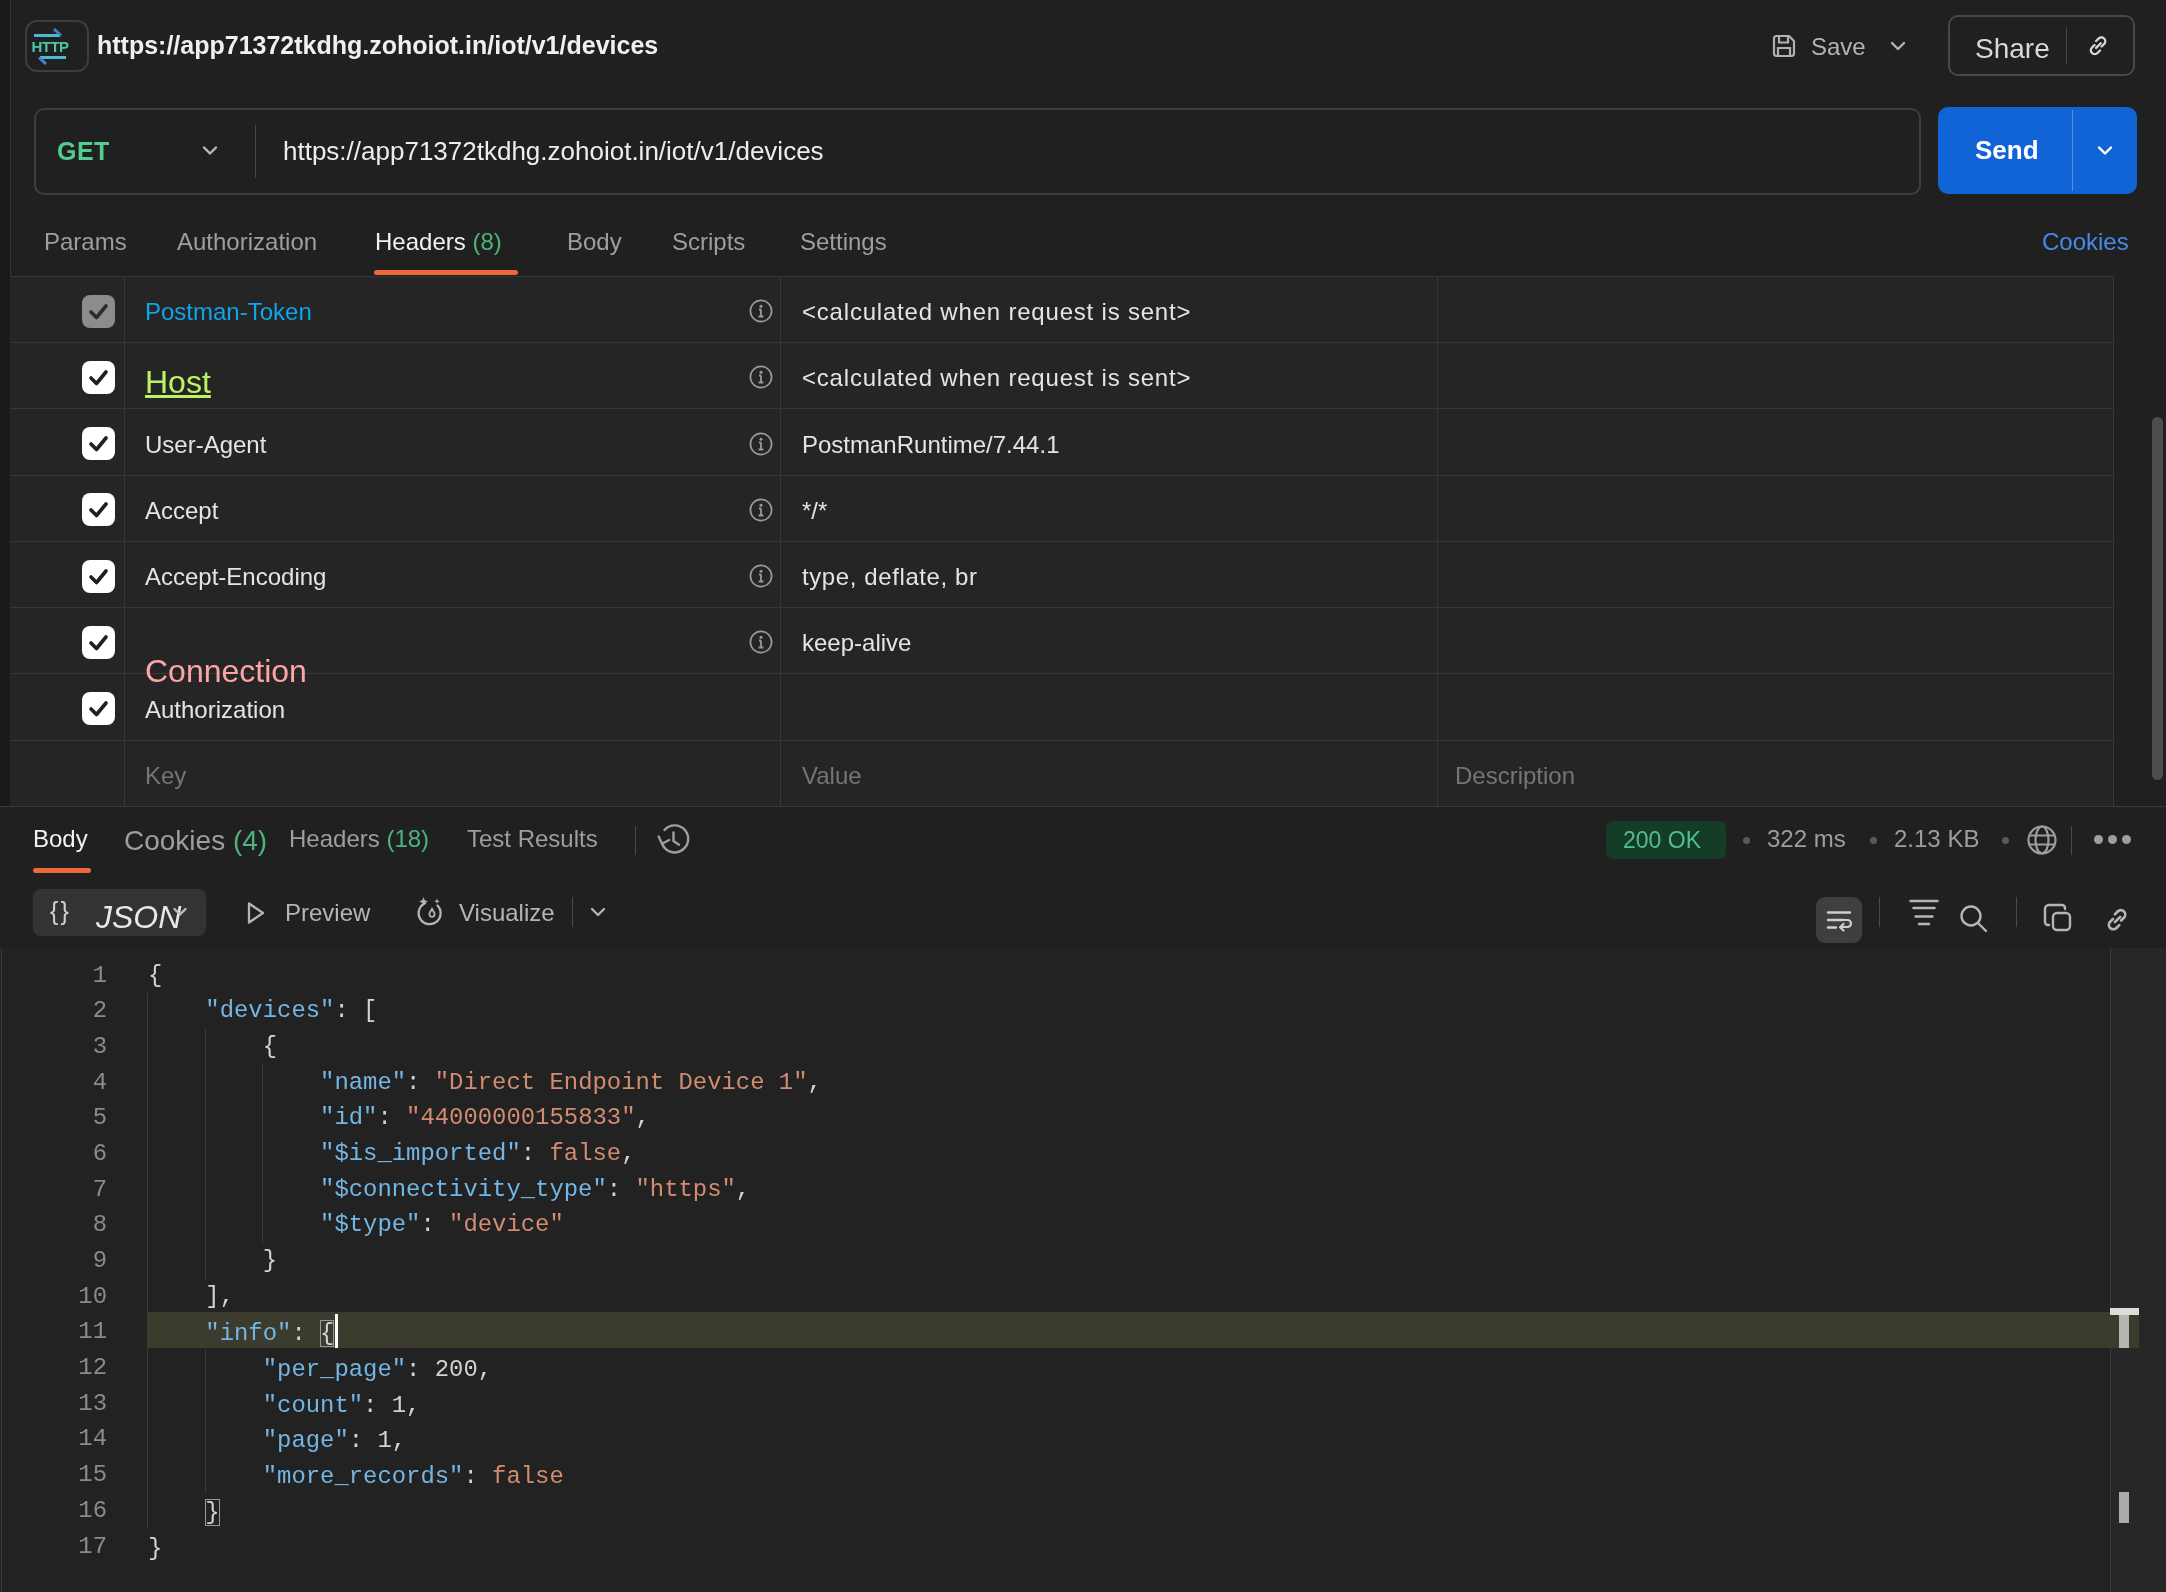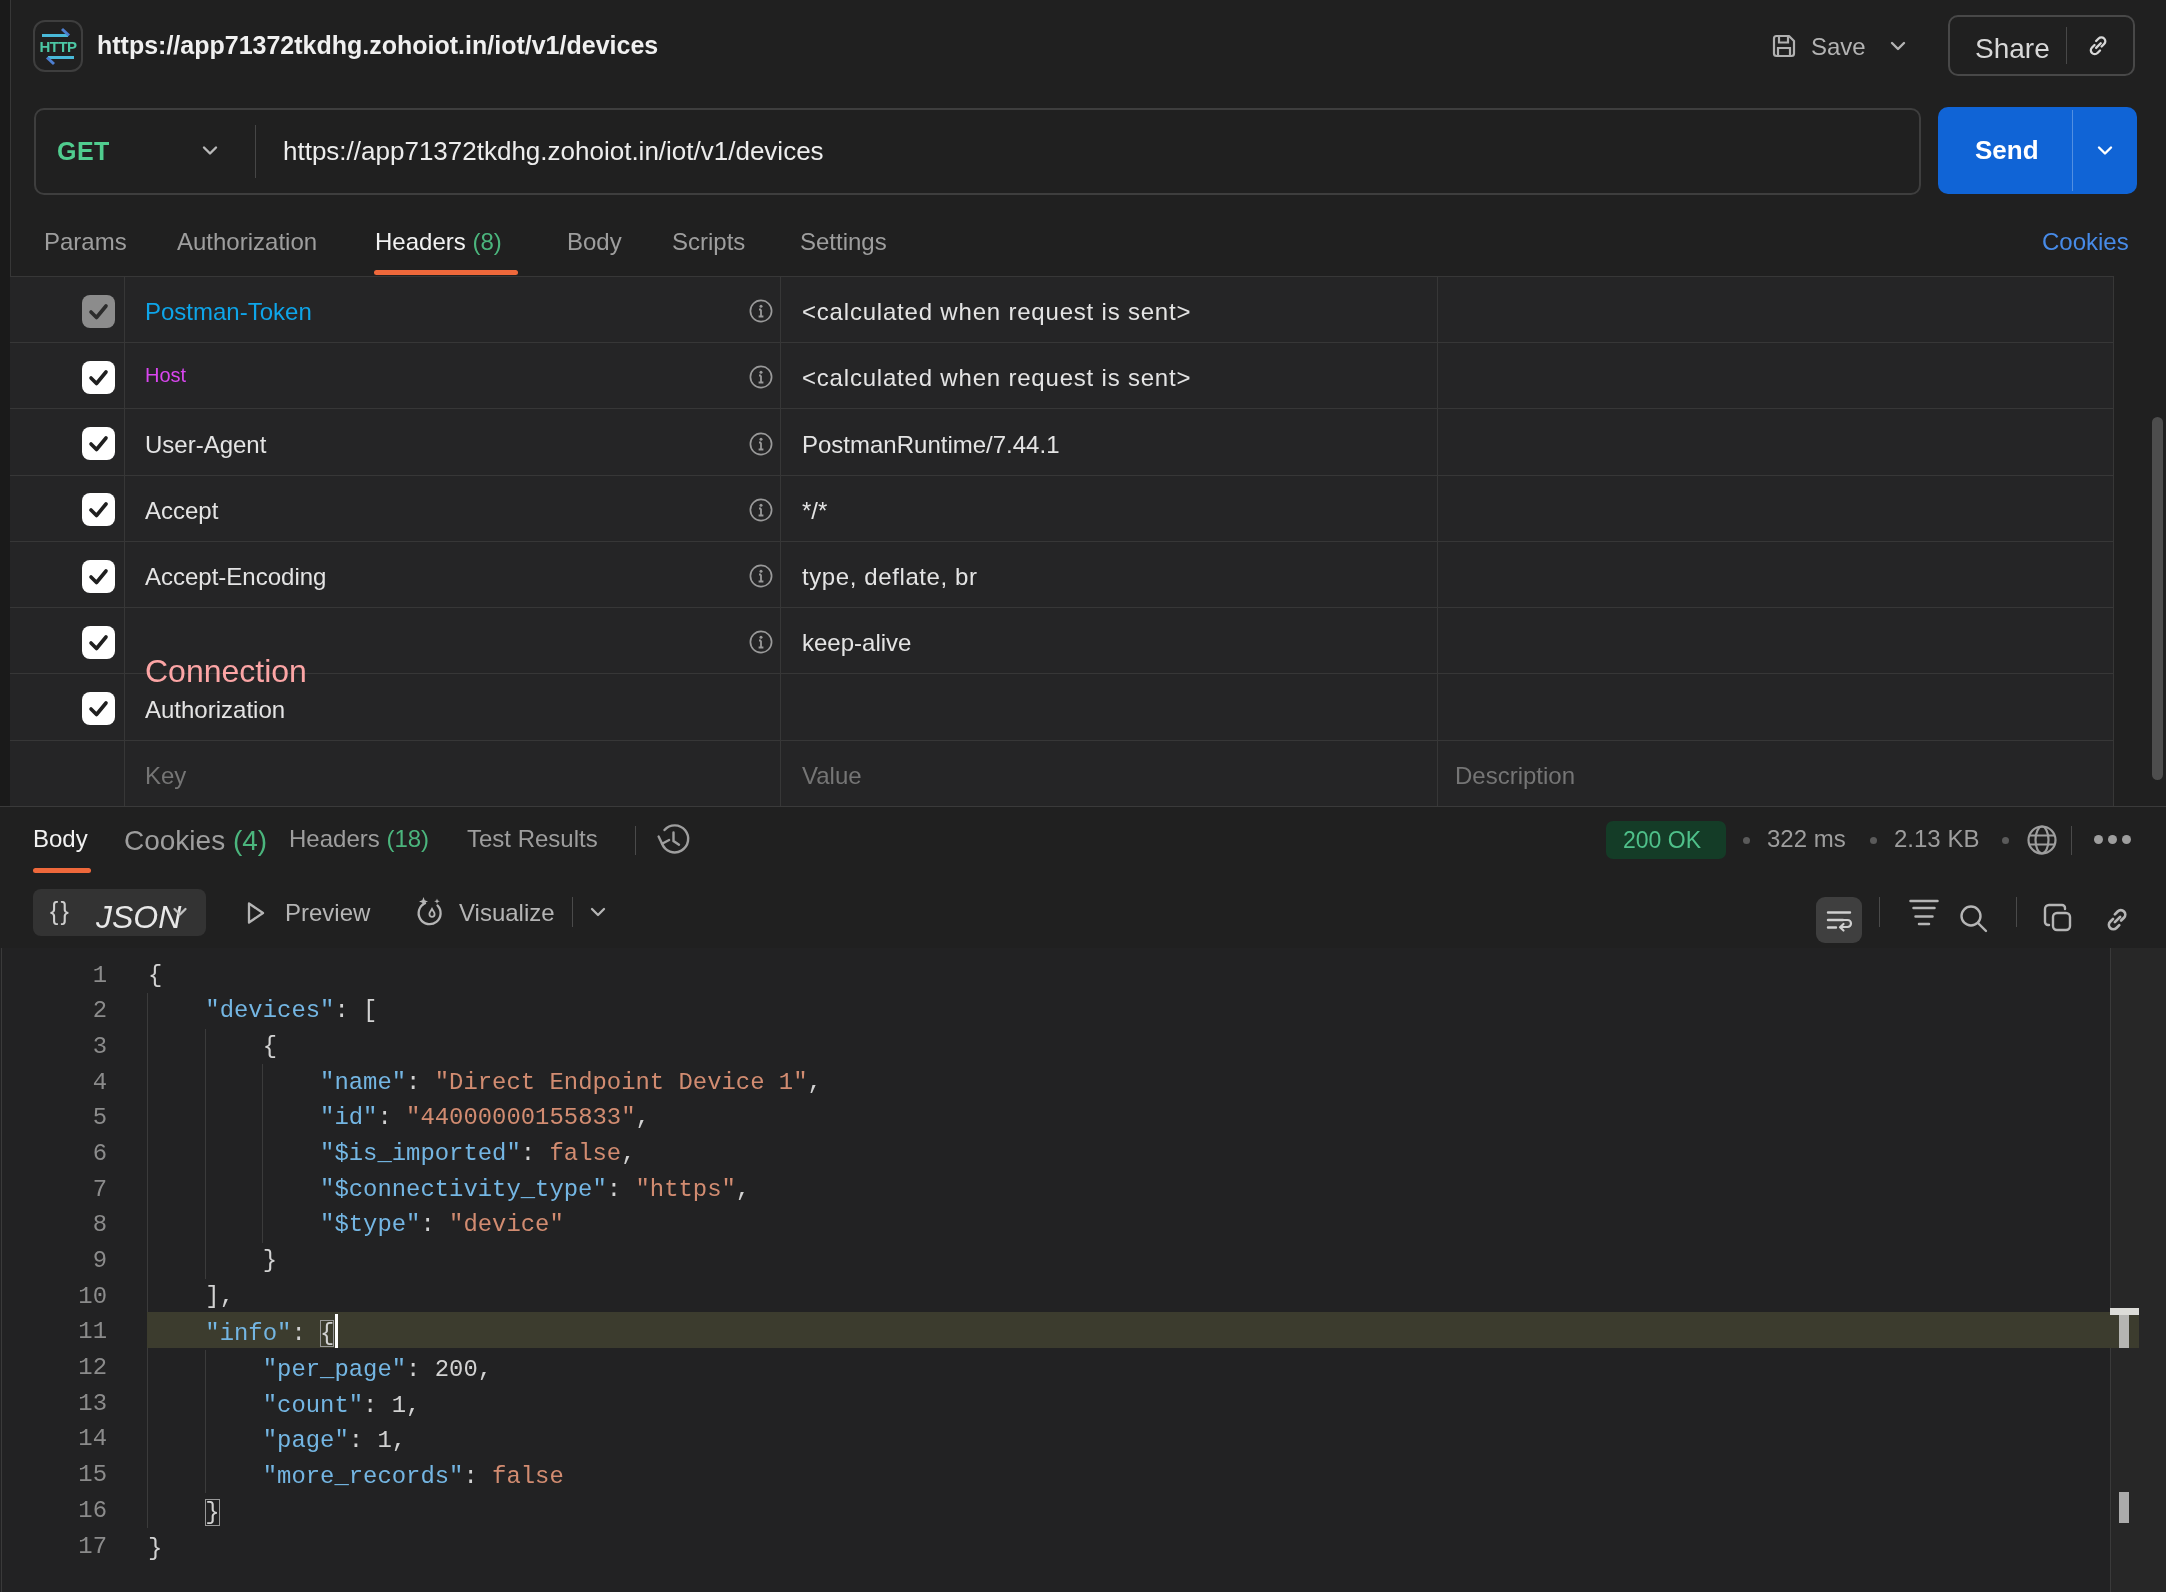--- a/index.html
+++ b/index.html
@@ -16,21 +16,21 @@
   pre{margin:0;font-family:"Liberation Mono",monospace;font-size:23.9px;line-height:35.68px;}
   .k{color:#74b6e3;} .s{color:#d28c71;} .p{color:#d2d2d2;}
 </style>
 </head>
 <body>
 <div class="page">
 
   <div class="abs" style="left:0;top:0;width:10px;height:806px;background:#1a1a1a;"></div>
   <div class="vline" style="left:10px;top:0;height:806px;"></div>
 
-  <div class="abs" style="left:33px;top:20px;width:50px;height:52px;border:2px solid #3e3e3e;border-radius:12px;box-sizing:border-box;">
+  <div class="abs" style="left:25px;top:20px;width:64px;height:52px;border:2px solid #3e3e3e;border-radius:12px;box-sizing:border-box;">
     <svg width="46" height="48" viewBox="0 0 46 48">
       <path d="M7 13.5 L33 13.5" stroke="#49b9d8" stroke-width="3" fill="none"></path>
       <path d="M27 7 L34 13.5" stroke="#4d7fd0" stroke-width="3" fill="none"></path>
       <path d="M13 35.5 L39 35.5" stroke="#49b9d8" stroke-width="3" fill="none"></path>
       <path d="M19 42 L12 35.5" stroke="#4d7fd0" stroke-width="3" fill="none"></path>
       <text x="23" y="30" text-anchor="middle" font-family="Liberation Sans" font-size="15" font-weight="bold" letter-spacing="-0.5" fill="#4cc7a4">HTTP</text>
     </svg>
   </div>
   <div class="txt" style="left:97px;top:31px;font-size:25px;font-weight:bold;color:#f0f0f0;">https://app71372tkdhg.zohoiot.in/iot/v1/devices</div>
 
@@ -118,21 +118,21 @@
         <path d="M5 13 L10.5 18.5 L20 7" stroke="#1f1f1f" stroke-width="3.6" fill="none" stroke-linecap="round" stroke-linejoin="round"></path>
       </svg>
     </div>
   <div class="cb" style="left:82px;top:692px;">
       <svg width="25" height="25" viewBox="0 0 25 25">
         <path d="M5 13 L10.5 18.5 L20 7" stroke="#1f1f1f" stroke-width="3.6" fill="none" stroke-linecap="round" stroke-linejoin="round"></path>
       </svg>
     </div>
 
   <div class="txt" style="left:145px;top:298px;font-size:24px;color:#0ea5e9;">Postman-Token</div>
-  <div class="txt" style="left:145px;top:364px;font-size:20px;color:#d946ef;">Host</div>
+  <div class="txt" style="left:145px;top:364px;font-size:32px;color:#bef264;text-decoration:underline;">Host</div>
   <div class="txt" style="left:145px;top:431px;font-size:24px;color:#e4e4e4;text-align:center;">User-Agent</div>
   <div class="txt" style="left:145px;top:497px;font-size:24px;color:#e4e4e4;">Accept</div>
   <div class="txt" style="left:145px;top:563px;font-size:24px;color:#e4e4e4;">Accept-Encoding</div>
   <div class="txt" style="left:145px;top:653px;font-size:32px;color:#fca5a5;">Connection</div>
   <div class="txt" style="left:145px;top:696px;font-size:24px;color:#e4e4e4;">Authorization</div>
   <div class="txt" style="left:145px;top:762px;font-size:24px;color:#757575;">Key</div>
 
   <svg class="info" style="left:749px;top:299px;" viewBox="0 0 24 24">
       <circle cx="12" cy="12" r="10.6" stroke="#9a9a9a" stroke-width="1.7" fill="none"></circle>
       <circle cx="12" cy="7.3" r="1.5" fill="#9a9a9a"></circle>

